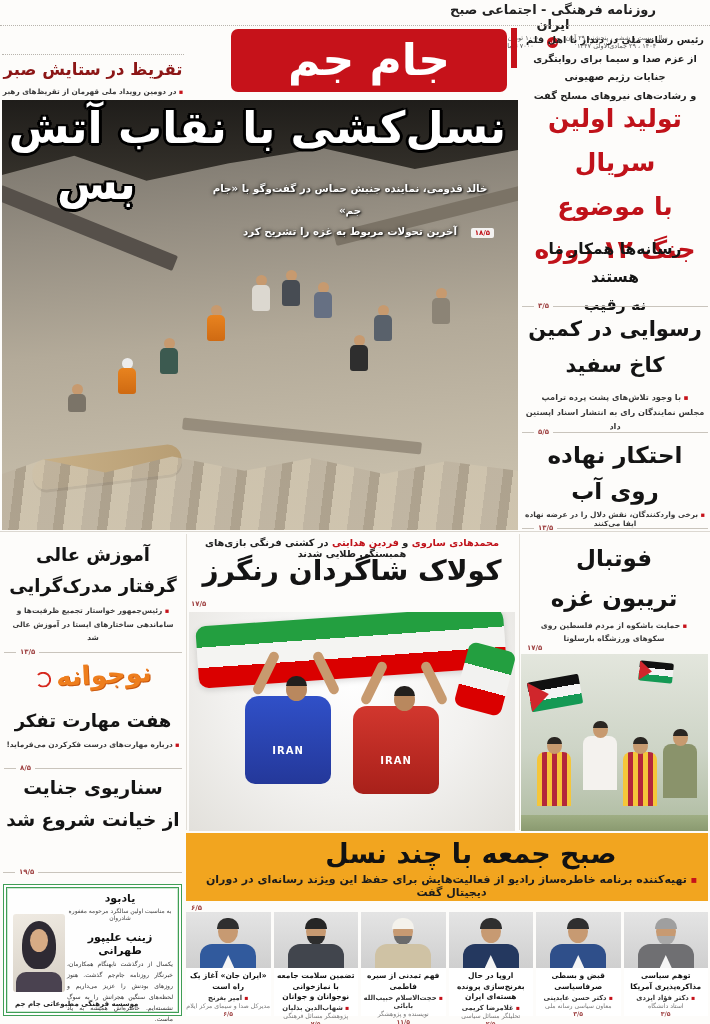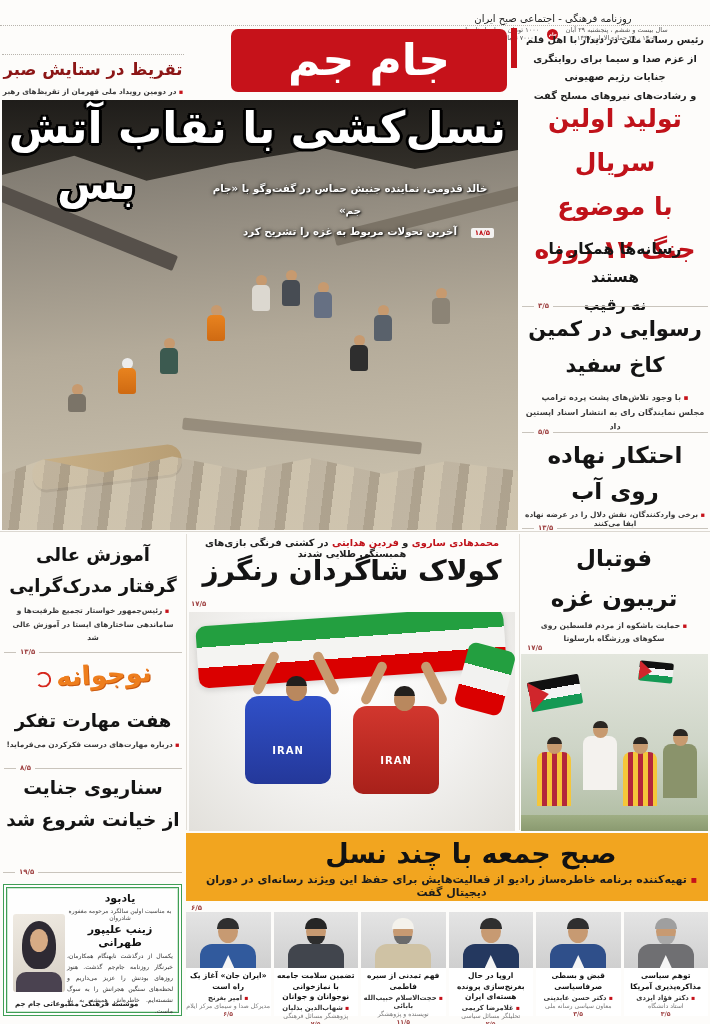--- a/index.html
+++ b/index.html
@@ -1,20 +1,20 @@
 <!DOCTYPE html>
 <html lang="fa"><head>
 <meta charset="utf-8">
 <style>
   html,body{margin:0;padding:0;background:#e8e6e1;}
   .page{position:relative;width:710px;height:1024px;margin:0 auto;background:#fdfcfa;
         font-family:"DejaVu Sans",sans-serif;direction:rtl;overflow:hidden;color:#1a1a1a;}
   
   .mast-info{position:absolute;top:2px;right:38px;width:238px;text-align:center;}
-  .mast-type{font-size:10px;font-weight:normal;color:#222;margin-top:11px;}
+  .mast-type{font-size:13px;font-weight:bold;color:#222;}
   .mast-line2{display:flex;justify-content:center;align-items:center;gap:3px;font-size:6.5px;color:#555;margin-top:2px;}
   .issue-badge{background:#f7c839;color:#c01212;font-weight:bold;padding:0 3px;font-size:7px;border-radius:1px;}
   .stamp{flex:0 0 auto;width:11px;height:11px;border-radius:50%;background:#c6121a;color:#fff;font-size:4.5px;line-height:11px;text-align:center;font-weight:bold;overflow:hidden;}
   .dotted-rule{position:absolute;top:25px;left:0;width:710px;border-top:1px dotted #b8b4ad;}
   .red-ribbon{position:absolute;left:511px;top:28px;width:6px;height:40px;background:#c6121a;}
   .logo-box{position:absolute;left:231px;top:29px;width:276px;height:63px;background:#c6121a;border-radius:7px;
             color:#fff;text-align:center;}
   .logo-box span{font-size:44px;font-weight:bold;line-height:61px;letter-spacing:-2px;}
   
   .hl{font-weight:bold;text-align:center;color:#141414;}
@@ -139,21 +139,21 @@
   .obit-box{position:absolute;left:3px;top:884px;width:179px;height:132px;background:#fefefe;
     border:4px double #3f9e55;box-shadow:inset 0 0 0 1px #cde8d2;box-sizing:border-box;}
   .obit-photo{position:absolute;left:6px;top:26px;width:52px;height:78px;border-radius:3px;overflow:hidden;
     background:linear-gradient(165deg,#efeae2,#d6cfc4);}
   .obit-photo::before{content:"";position:absolute;left:9px;top:7px;width:34px;height:48px;border-radius:50% 50% 42% 42%;background:#2e2a33;}
   .obit-photo::after{content:"";position:absolute;left:17px;top:15px;width:18px;height:23px;border-radius:50%;background:#d7ab85;}
   .obit-photo .obody{position:absolute;bottom:-6px;left:3px;width:46px;height:26px;border-radius:10px 10px 0 0;background:#4a4250;}
   .obit-text{margin-left:58px;padding:4px 5px 0 2px;text-align:center;}
   .obit-h{font-size:11px;font-weight:bold;color:#111;}
   .obit-i{font-size:6px;color:#444;margin-top:2px;}
-  .obit-n{font-size:11px;font-weight:bold;color:#111;margin-top:2px;}
+  .obit-n{font-size:11px;font-weight:bold;color:#111;margin-top:10px;}
   .obit-b{font-size:6.1px;color:#333;line-height:1.8;text-align:justify;margin-top:2px;}
   .obit-sig{position:absolute;bottom:4px;left:8px;font-size:7px;font-weight:bold;color:#222;}
 </style>
 </head>
 <body>
 
 <div class="page">
 
   <div class="mast-info">
     <div class="mast-type">روزنامه فرهنگی - اجتماعی صبح ایران</div>

